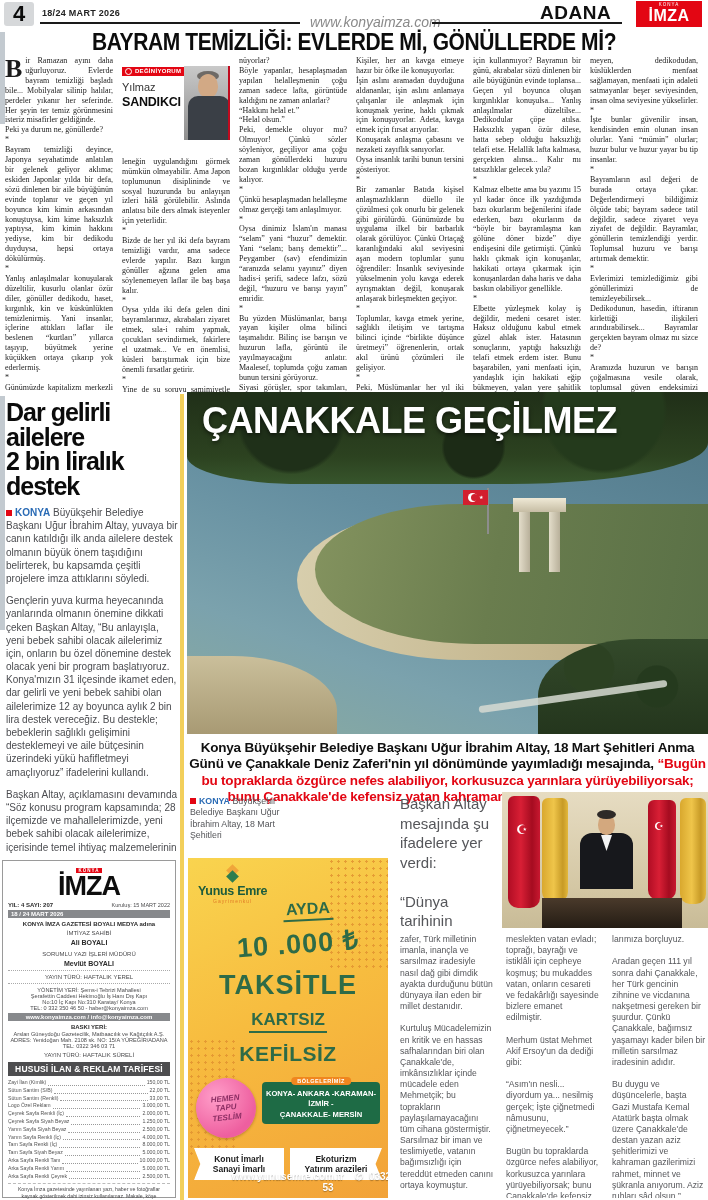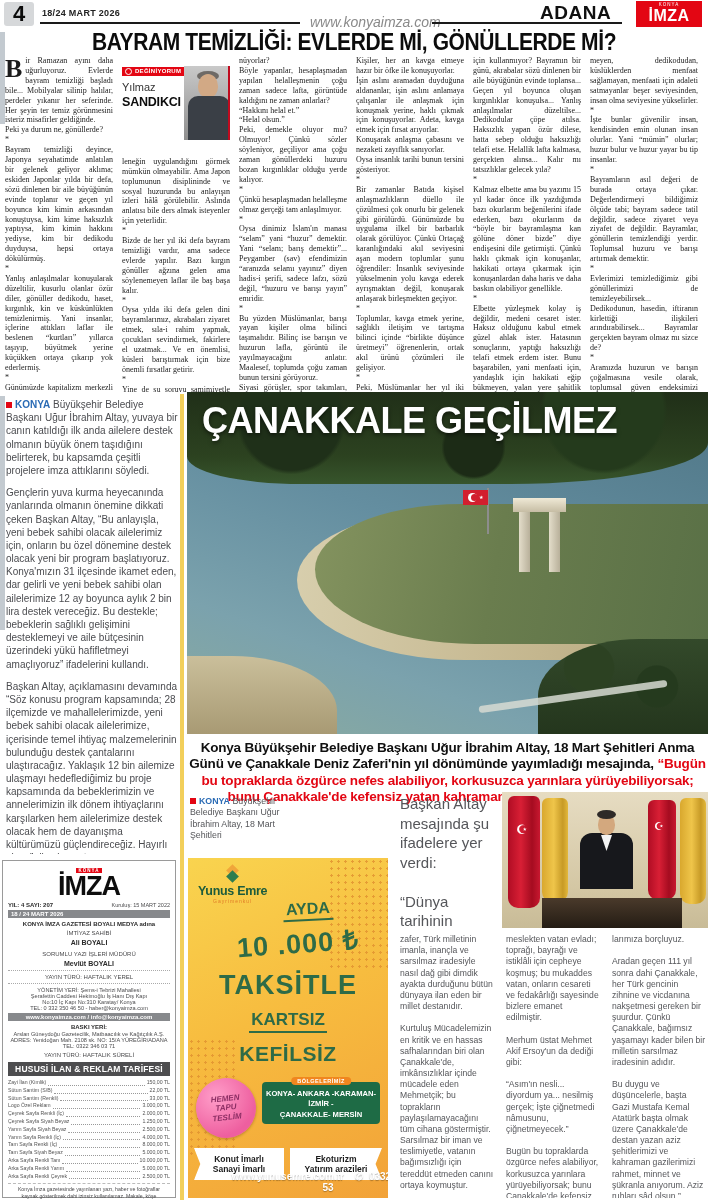--- a/index.html
+++ b/index.html
@@ -273,20 +273,22 @@
 İşte bunlar güvenilir insan, kendisinden emin olunan insan olurlar. Yani “mümin” olurlar; huzur bulur ve huzur yayar bu tip insanlar.
 *
 Bayramların asıl değeri de burada ortaya çıkar. Değerlendirmeyi bildiğimiz ölçüde tabi; bayram sadece tatil değildir, sadece ziyaret veya ziyafet de değildir. Bayramlar, gönüllerin temizlendiği yerdir. Toplumsal huzuru ve barışı artırmak demektir.
 *
 Evlerimizi temizlediğimiz gibi gönüllerimizi de temizleyebilirsek... Dedikodunun, hasedin, iftiranın kirlettiği ilişkileri arındırabilirsek... Bayramlar gerçekten bayram olmaz mı sizce de?
 *
 Aramızda huzurun ve barışın çoğalmasına vesile olarak, toplumsal güven endeksimizi artıracak nice bayramlar idrak etmek dileğiyle... Ramazan Bayramınızı tebrik ediyorum.</div>
   </div>
 
   <div class="abs" id="leftart">
+    <h2 style="white-space:pre-line;">Dar gelirli ailelere
+2 bin liralık destek</h2>
     <div class="bodytext">
       <p><span class="redsq"></span><span class="konword">KONYA</span> <span>Büyükşehir Belediye Başkanı Uğur İbrahim Altay, yuvaya bir canın katıldığı ilk anda ailelere destek olmanın büyük önem taşıdığını belirterek, bu kapsamda çeşitli projelere imza attıklarını söyledi.</span></p>
       <p>Gençlerin yuva kurma heyecanında yanlarında olmanın önemine dikkati çeken Başkan Altay, “Bu anlayışla, yeni bebek sahibi olacak ailelerimiz için, onların bu özel dönemine destek olacak yeni bir program başlatıyoruz. Konya'mızın 31 ilçesinde ikamet eden, dar gelirli ve yeni bebek sahibi olan ailelerimize 12 ay boyunca aylık 2 bin lira destek vereceğiz. Bu destekle; bebeklerin sağlıklı gelişimini desteklemeyi ve aile bütçesinin üzerindeki yükü hafifletmeyi amaçlıyoruz” ifadelerini kullandı.</p>
       <p>Başkan Altay, açıklamasını devamında “Söz konusu program kapsamında; 28 ilçemizde ve mahallelerimizde, yeni bebek sahibi olacak ailelerimize, içerisinde temel ihtiyaç malzemelerinin bulunduğu destek çantalarını ulaştıracağız. Yaklaşık 12 bin ailemize ulaşmayı hedeflediğimiz bu proje kapsamında da bebeklerimizin ve annelerimizin ilk dönem ihtiyaçlarını karşılarken hem ailelerimize destek olacak hem de dayanışma kültürümüzü güçlendireceğiz. Hayırlı olsun” diye konuştu.</p>
     </div>
   </div>
 
   <div class="abs" id="ydivider"></div>
 
   <div class="abs" id="photo">

